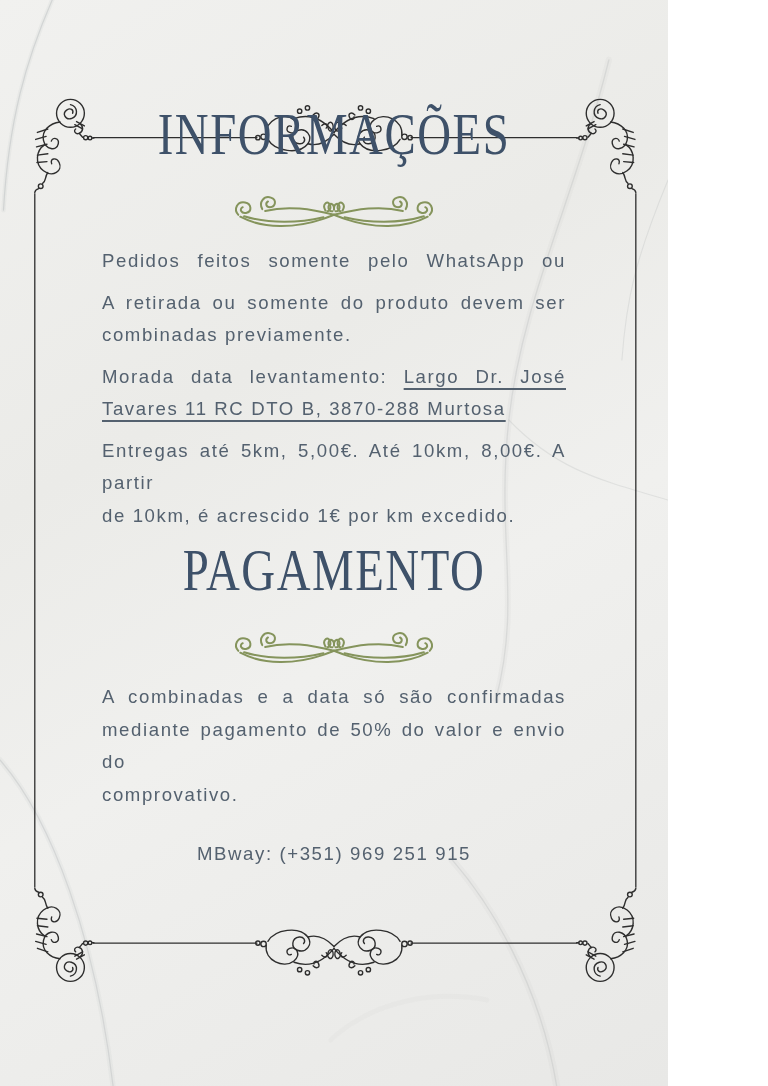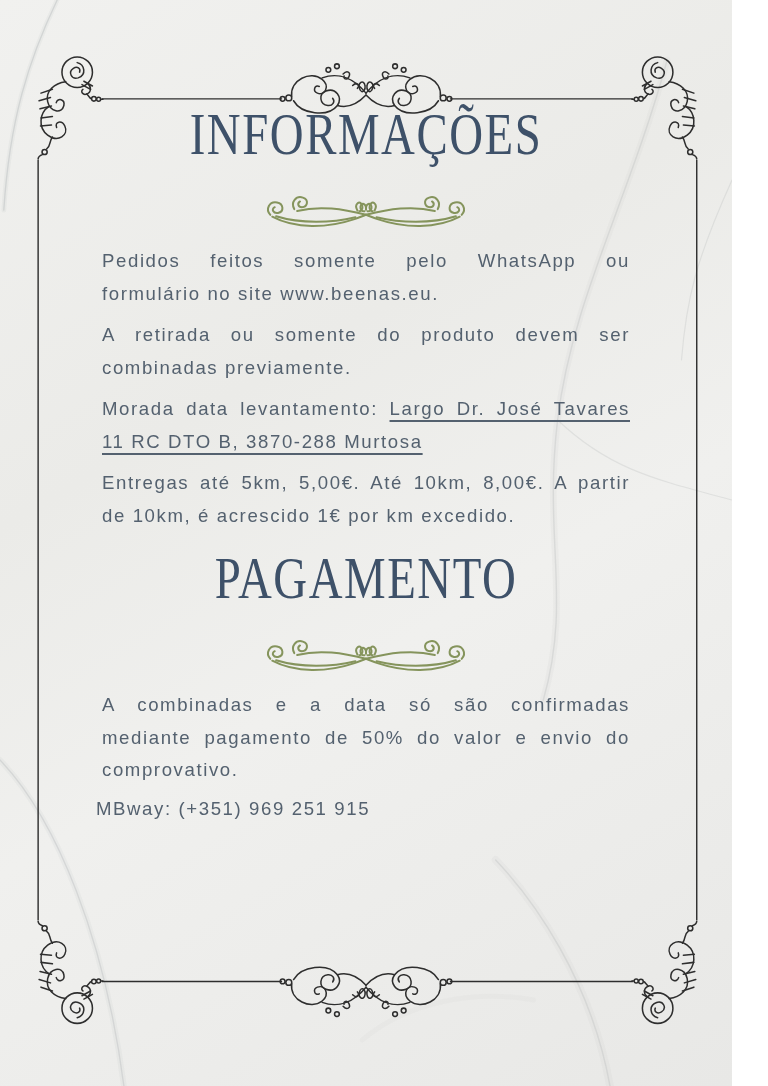--- a/index.html
+++ b/index.html
@@ -2,51 +2,51 @@
 <html style="--background: #EBEBE8; --title-color: #3E5169; --body-color: #54616F; --flourish-green: #85945C; --border-ink: #2E2E2E; --marble-vein: #B9BCBE;"><head>
 <meta charset="utf-8">
 <style>
   * { box-sizing: border-box; }
   html, body { margin: 0; padding: 0; }
   body {
     width: 768px; height: 1086px; overflow: hidden;
     font-family: "Liberation Sans", sans-serif;
   }
   .page {
-    position: relative; width: 732px; height: 1086px;
+    position: relative; width: 668px; height: 1086px;
     background: linear-gradient(150deg, #f1f1ef 0%, #ebebe8 35%, #f0f0ee 58%, #e8e8e6 100%);
   }
   svg.marble, svg.frame {
     position: absolute; inset: 0; width: 100%; height: 100%; display: block;
   }
   .content { position: relative; padding: 104px 96px 0; }
   .title {
     margin: 0; text-align: center;
     color: var(--title-color, #3E5169);
     font-family: "Liberation Serif", serif; font-weight: 400;
     font-size: 60px; line-height: 1; letter-spacing: 2px; white-space: nowrap;
   }
   .title > span { display: inline-block; transform: scaleX(.78); transform-origin: 50% 50%; }
-  .title-pagamento { margin-top: 16px; }
+  .title-pagamento { margin-top: 8px; }
   .divider-wrap { text-align: center; margin-top: 25px; margin-bottom: 12px; height: 44px; }
   .divider { width: 214px; height: 44px; }
   p.body {
     margin: 9px 6px 0; color: var(--body-color, #54616F);
     font-size: 18.6px; line-height: 1.75; letter-spacing: 1.6px;
     text-align: justify;
   }
   .jline { display: block; text-align: justify; text-align-last: justify; }
   .jline.last { text-align-last: left; }
   .underlined {
     text-decoration: underline;
     text-decoration-thickness: 1.5px;
     text-underline-offset: 5px;
   }
   .payment-details {
-    margin-top: 7px; text-align: left;
+    margin-top: 28px; text-align: center;
     color: var(--body-color, #54616F);
     font-size: 18.6px; line-height: 1.6; letter-spacing: 1.6px;
   }
   .hidden-defs { position: absolute; width: 0; height: 0; overflow: hidden; }
 </style>
 </head>
 <body>
 
 <svg class="hidden-defs" aria-hidden="true">
   <defs>
@@ -143,21 +143,20 @@
 
     <div class="divider-wrap">
       <svg class="divider" viewBox="0 0 216 46" aria-hidden="true">
         <use href="#ghalf"></use>
         <use href="#ghalf" transform="translate(216,0) scale(-1,1)"></use>
       </svg>
     </div>
 
     <p class="body">
         <span class="jline">Pedidos feitos somente pelo WhatsApp ou</span>
-        <span class="jline last">formulário no site www.beenas.eu.</span>
       </p>
 
     <p class="body">
         <span class="jline">A retirada ou somente do produto devem ser</span>
         <span class="jline last">combinadas previamente.</span>
       </p>
 
     <p class="body"><span>Morada data levantamento: </span><span class="underlined">Largo Dr. José Tavares 11 RC DTO B, 3870-288 Murtosa</span></p>
 
     <p class="body">

